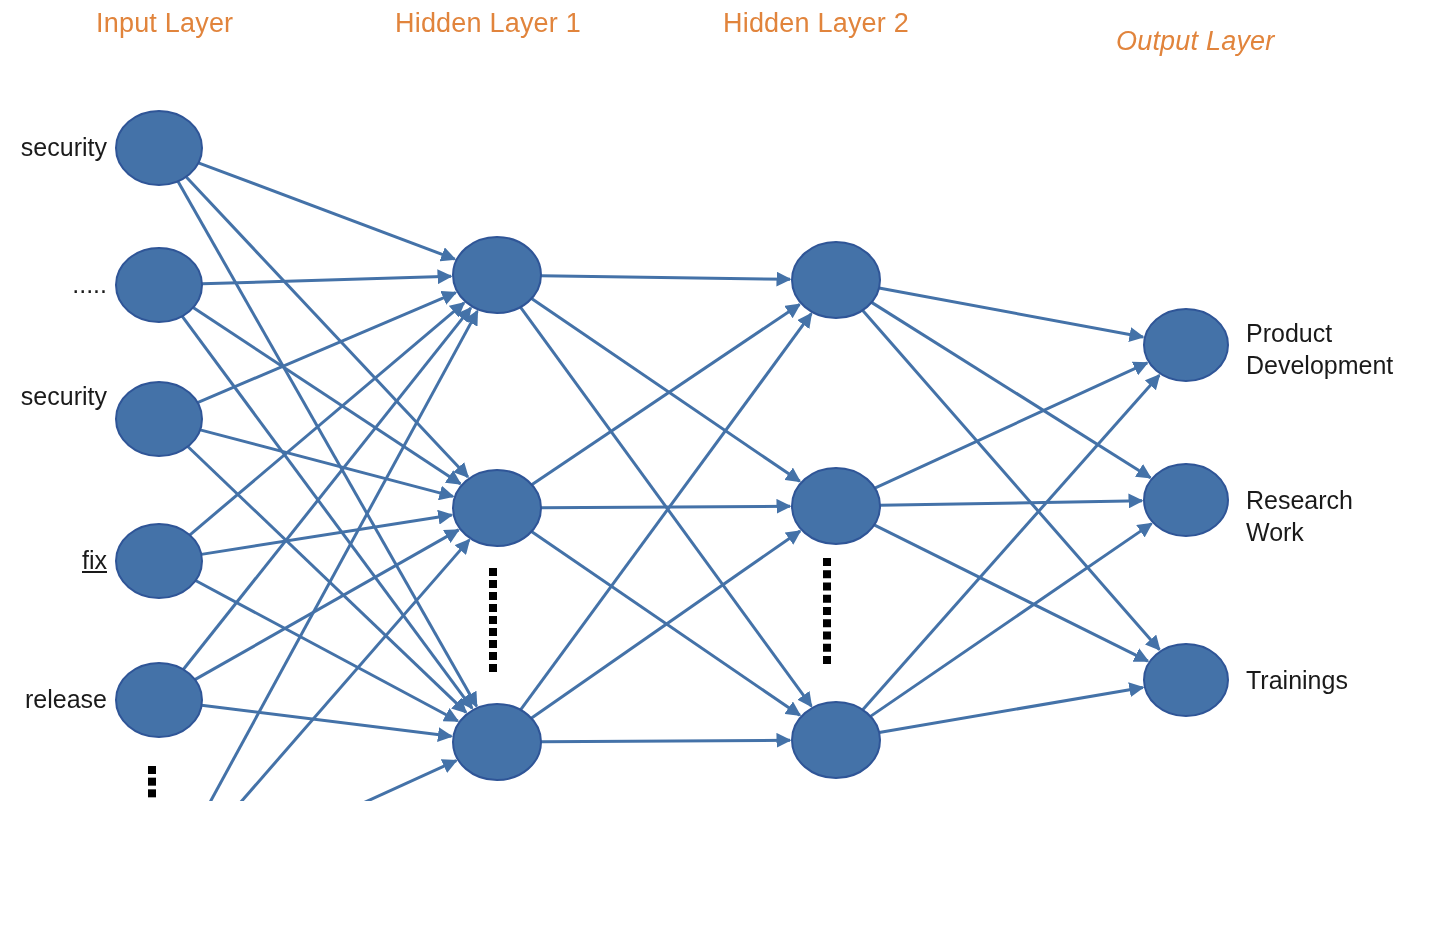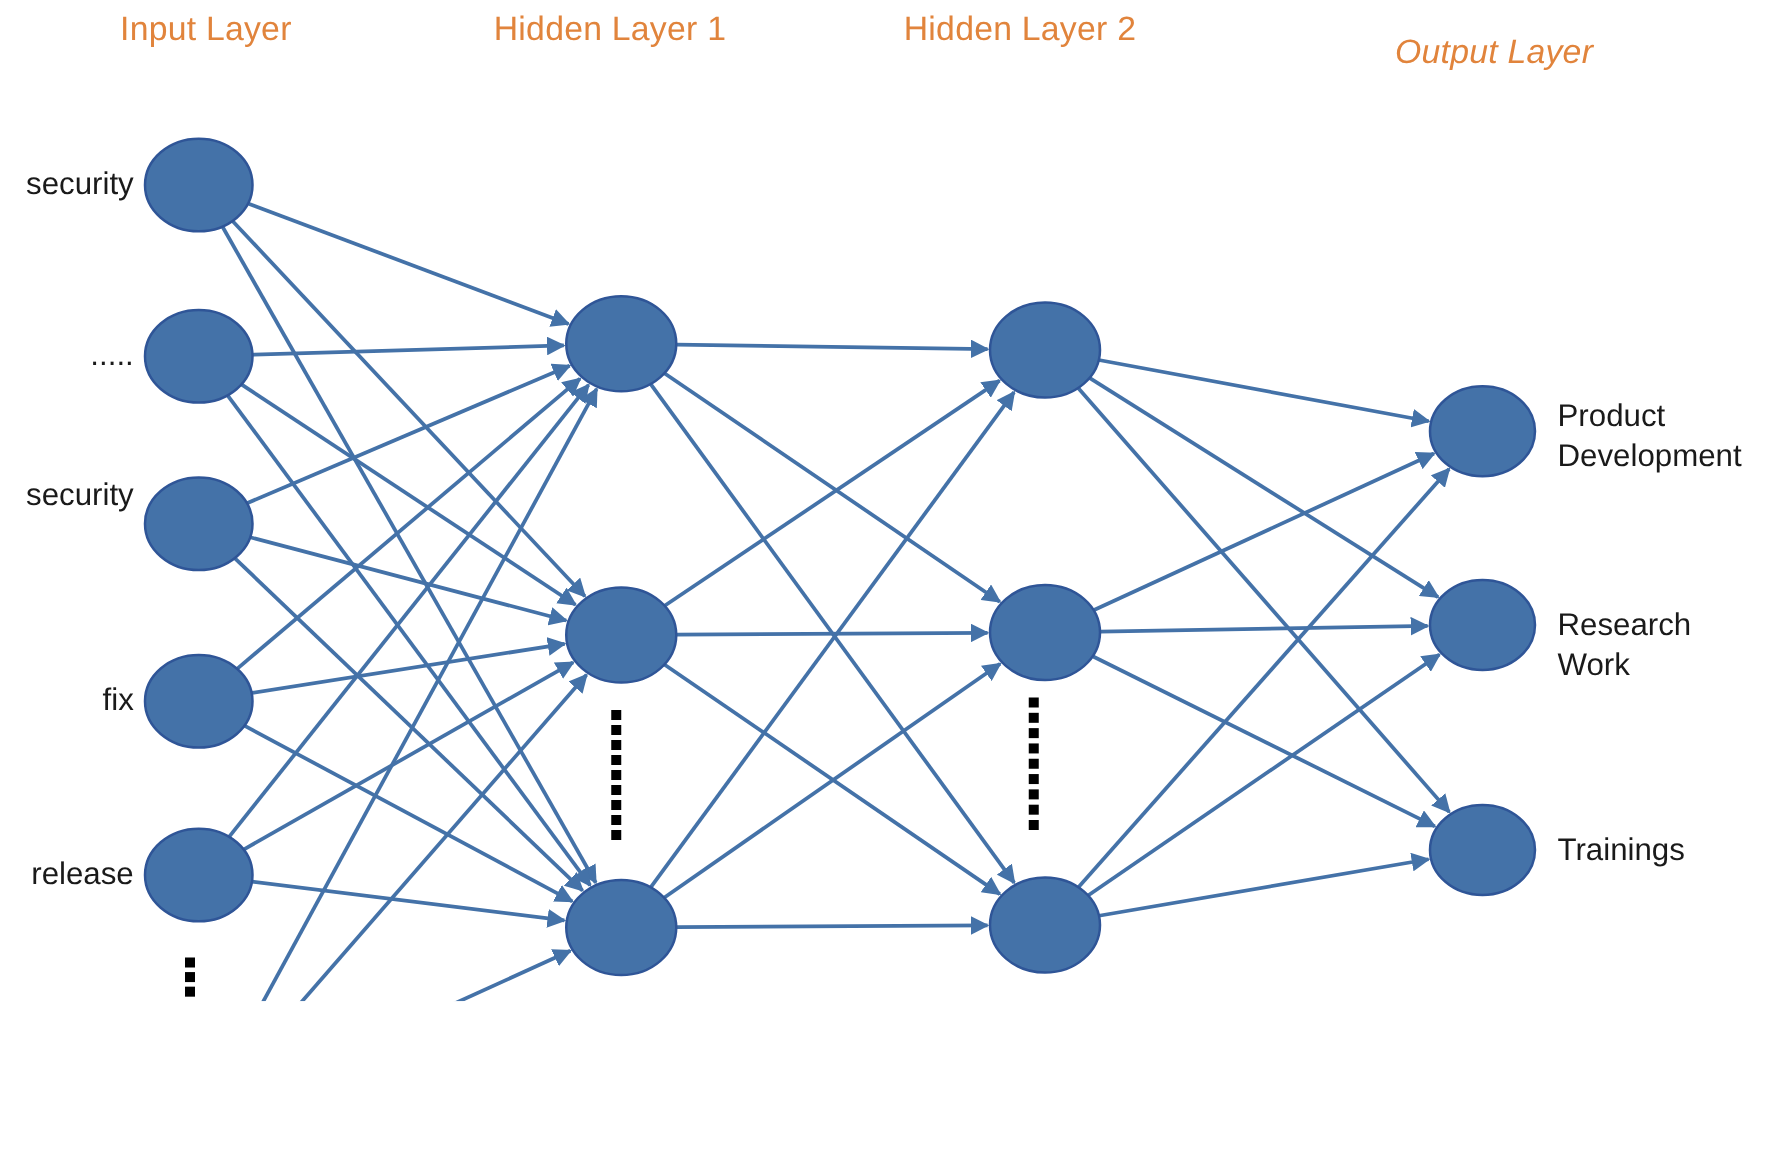--- a/index.html
+++ b/index.html
@@ -153,21 +153,21 @@
   <div id="titles-layer">
       <div class="layer-title" style="left: 96px; top: 8px;">Input Layer</div>
       <div class="layer-title" style="left: 395px; top: 8px;">Hidden Layer 1</div>
       <div class="layer-title" style="left: 723px; top: 8px;">Hidden Layer 2</div>
       <div class="layer-title" style="left: 1116px; top: 26px; font-style: italic;">Output Layer</div>
     </div>
   <div id="labels-layer">
       <div class="node-label left" style="right: 1322px; top: 131px;">security</div>
       <div class="node-label left" style="right: 1322px; top: 268px;">.....</div>
       <div class="node-label left" style="right: 1322px; top: 380px;">security</div>
-      <div class="node-label left" style="right: 1322px; top: 544px;">fix</div>
+      <div class="node-label left" style="right: 1322px; top: 544px; text-decoration: underline;">fix</div>
       <div class="node-label left" style="right: 1322px; top: 683px;">release</div>
       <div class="node-label left" style="right: 1322px; top: 879px;">.....</div>
       <div class="node-label right" style="left: 1246px; top: 317px;">
         <div>Product</div>
         <div>Development</div>
       </div>
       <div class="node-label right" style="left: 1246px; top: 472px; margin-top: 12px;">
         <div>Research</div>
         <div>Work</div>
       </div>

